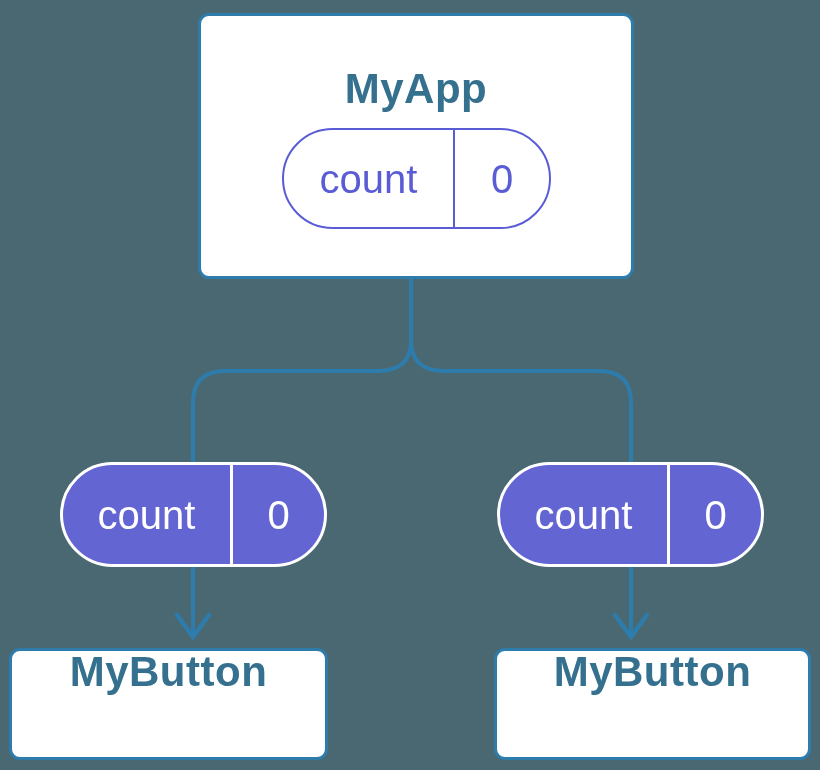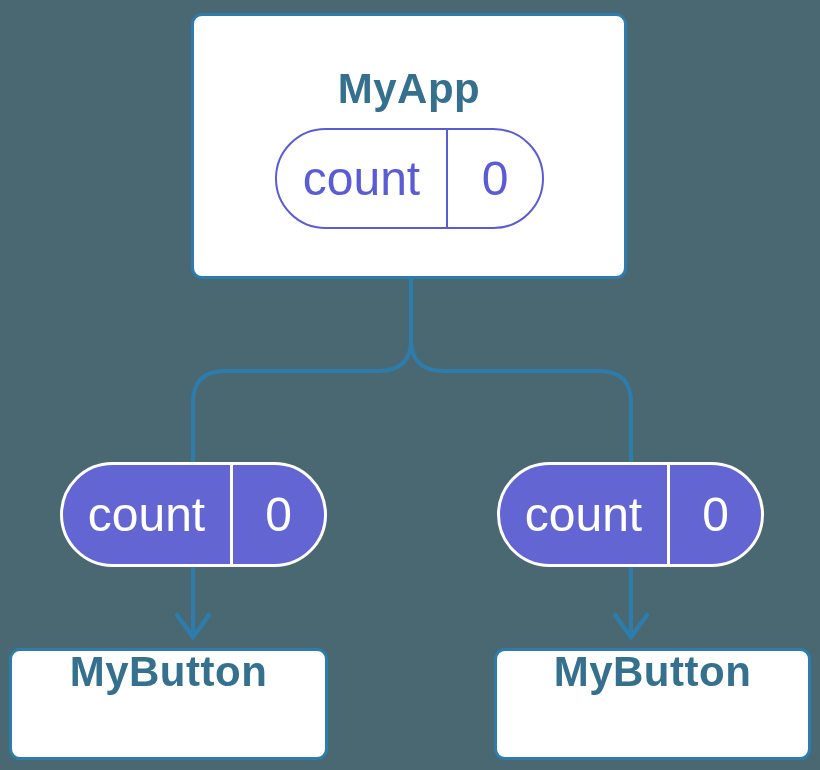--- a/index.html
+++ b/index.html
@@ -42,21 +42,21 @@
     stroke-linecap: round;
     stroke-linejoin: miter;
   }
   .card {
     position: absolute;
     background: var(--card_bg);
     border: 3px solid var(--card_border);
     border-radius: 11px;
     box-sizing: border-box;
   }
-  .root-card { left: 191px; top: 13px; width: 436px; height: 266px; }
+  .root-card { left: 198px; top: 13px; width: 436px; height: 266px; }
   .card-title {
     color: var(--title_text);
     font-size: 42px;
     font-weight: 700;
     letter-spacing: 0.5px;
     text-align: center;
     line-height: 1;
     white-space: nowrap;
   }
   .root-card .card-title {
@@ -64,21 +64,21 @@
     left: 0; right: 0;
     top: 52px;
   }
   .pill {
     position: absolute;
     display: flex;
     align-items: stretch;
     border-radius: 999px;
     box-sizing: border-box;
     overflow: hidden;
-    font-size: 48px;
+    font-size: 40px;
     font-weight: 400;
     line-height: 1;
   }
   .pill .pill-label,
   .pill .pill-value {
     display: flex;
     align-items: center;
     justify-content: center;
   }
   .pill-outlined {

